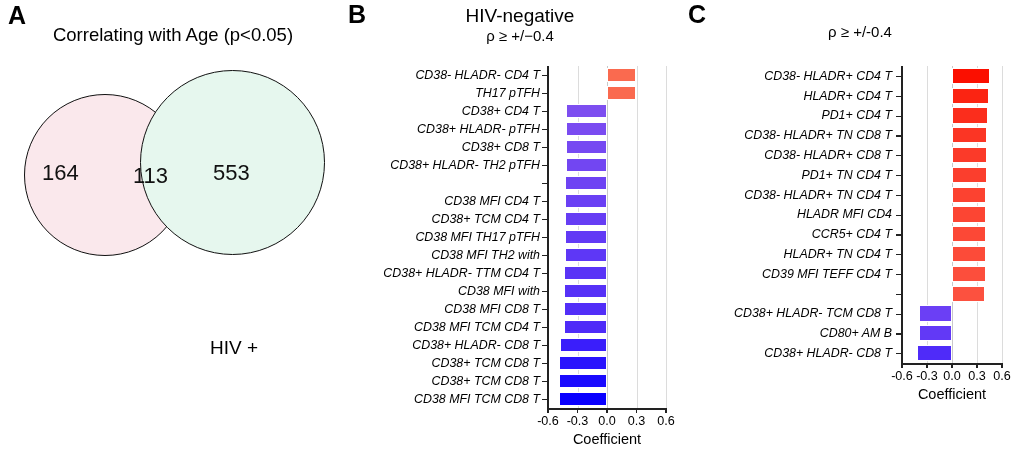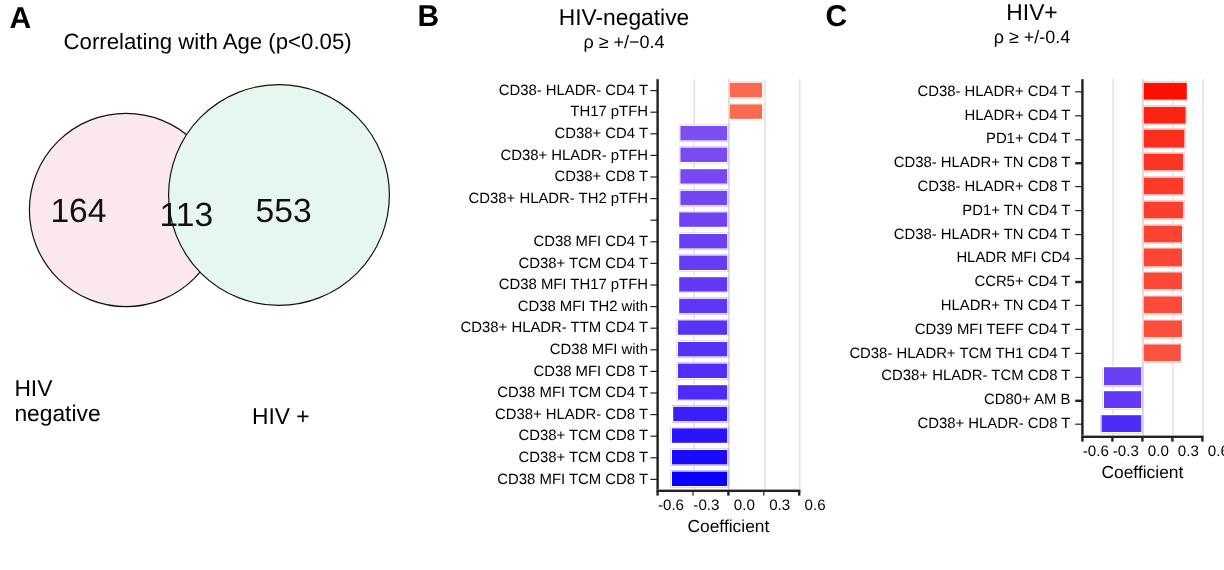--- a/index.html
+++ b/index.html
@@ -24,49 +24,49 @@
     text-align:center;font-size:18.5px;line-height:1.18;
   }
   .venn-wrap{position:absolute;left:0;top:62px;width:340px;height:230px;}
   .circle{
     position:absolute;border:1.6px solid #111;border-radius:50%;
     box-sizing:border-box;
   }
   .circle.left{left:24px;top:32px;width:162px;height:162px;background:#fae8ec;}
   .circle.right{left:140px;top:8px;width:185px;height:185px;background:#e6f7ee;}
   .venn-num{
-    position:absolute;font-size:28px;line-height:1;color:#111;
+    position:absolute;font-size:22px;line-height:1;color:#111;
   }
   .venn-num.n1{left:42px;top:100px;}
   .venn-num.n2{left:133px;top:103px;text-align:center;}
   .venn-num.n3{left:213px;top:100px;}
   .venn-lab{position:absolute;font-size:19px;line-height:1.12;}
   .venn-lab.l-left{left:12px;top:252px;}
   .venn-lab.l-right{left:210px;top:275px;}
 
   
   .chart-title{
     position:absolute;text-align:center;font-size:19px;line-height:1.1;
   }
   .chart-sub{
     position:absolute;text-align:center;font-size:15px;line-height:1.1;
   }
-  .rowlist{position:absolute;}
+  .rowlist{position:absolute;font-style:italic;}
   .rowlabel{
     font-size:12.4px;line-height:1;white-space:nowrap;
     text-align:right;position:absolute;right:0;
   }
   .plotbox{position:absolute;box-sizing:border-box;}
   .axisline{position:absolute;background:#222;}
   .gridline{position:absolute;width:1px;background:#dcdcdc;top:0;}
   .gridline.zero{background:#c9c9c9;}
   .tickmark{position:absolute;background:#222;height:1.4px;}
   .bar{position:absolute;box-sizing:border-box;border:1px solid #ffffff;}
   .ticklabel{
-    position:absolute;font-size:12.6px;line-height:1;text-align:right;
+    position:absolute;font-size:12.6px;line-height:1;text-align:center;
   }
   .axistitle{position:absolute;font-size:14.5px;line-height:1;text-align:center;}
 
   
   #panelB{left:340px;width:340px;}
   #panelB .panel-letter{left:8px;top:2px;}
 
   
   #panelC{left:680px;width:340px;}
   #panelC .panel-letter{left:8px;top:2px;}
@@ -79,24 +79,20 @@
   <div class="venn-title">
     <br>
     <span>Correlating with Age (p&lt;0.05)</span>
   </div>
   <div class="venn-wrap">
     <div class="circle left"></div>
     <div class="circle right"></div>
     <div class="venn-num n1">164</div>
     <div class="venn-num n2">113</div>
     <div class="venn-num n3">553</div>
-    <div class="venn-lab l-left">
-      <span>HIV</span><br>
-      <span>negative</span>
-    </div>
     <div class="venn-lab l-right">HIV +</div>
   </div>
 </div>
 
 <div class="panel" id="panelB">
   <div class="panel-letter">B</div>
   <div class="chart-title" id="b-title" style="left: 30px; top: 6px; width: 300px;">HIV-negative</div>
   <div class="chart-sub" id="b-sub" style="left: 30px; top: 28px; width: 300px;">ρ ≥ +/−0.4</div>
   <div class="rowlist" id="b-labels" style="left: 2px; top: 66px; width: 198px; height: 342px;">
       <div class="rowlabel" style="top: 2.8px;">CD38- HLADR- CD4 T</div>
@@ -173,35 +169,33 @@
   <div class="axistitle" id="b-axistitle" style="left: 178px; top: 432px; width: 178px;">Coefficient</div>
 <div class="ticklabel" style="left: 186px; top: 415px; width: 44px;">-0.6</div>
     <div class="ticklabel" style="left: 215.5px; top: 415px; width: 44px;">-0.3</div>
     <div class="ticklabel" style="left: 245px; top: 415px; width: 44px;">0.0</div>
     <div class="ticklabel" style="left: 274.5px; top: 415px; width: 44px;">0.3</div>
     <div class="ticklabel" style="left: 304px; top: 415px; width: 44px;">0.6</div>
   </div>
 
 <div class="panel" id="panelC">
   <div class="panel-letter">C</div>
-  <div class="chart-title" id="c-title" style="left: 30px; top: 2px; width: 300px;">HIV+</div>
   <div class="chart-sub" id="c-sub" style="left: 30px; top: 24px; width: 300px;">ρ ≥ +/-0.4</div>
   <div class="rowlist" id="c-labels" style="left: 2px; top: 66px; width: 210px; height: 297px;">
       <div class="rowlabel" style="top: 3.7px;">CD38- HLADR+ CD4 T</div>
       <div class="rowlabel" style="top: 23.5px;">HLADR+ CD4 T</div>
       <div class="rowlabel" style="top: 43.3px;">PD1+ CD4 T</div>
       <div class="rowlabel" style="top: 63.1px;">CD38- HLADR+ TN CD8 T</div>
       <div class="rowlabel" style="top: 82.9px;">CD38- HLADR+ CD8 T</div>
       <div class="rowlabel" style="top: 102.7px;">PD1+ TN CD4 T</div>
       <div class="rowlabel" style="top: 122.5px;">CD38- HLADR+ TN CD4 T</div>
       <div class="rowlabel" style="top: 142.3px;">HLADR MFI CD4</div>
       <div class="rowlabel" style="top: 162.1px;">CCR5+ CD4 T</div>
       <div class="rowlabel" style="top: 181.9px;">HLADR+ TN CD4 T</div>
       <div class="rowlabel" style="top: 201.7px;">CD39 MFI TEFF CD4 T</div>
-      <div class="rowlabel" style="top: 221.5px;">CD38- HLADR+ TCM TH1 CD4 T</div>
       <div class="rowlabel" style="top: 241.3px;">CD38+ HLADR- TCM CD8 T</div>
       <div class="rowlabel" style="top: 261.1px;">CD80+ AM B</div>
       <div class="rowlabel" style="top: 280.9px;">CD38+ HLADR-  CD8 T</div>
     </div>
   <div class="plotbox" id="c-plot" style="left: 222px; top: 66px; width: 100px; height: 297px;">
       <div class="gridline" style="left: 0px; height: 297px;"></div>
       <div class="gridline" style="left: 25px; height: 297px;"></div>
       <div class="gridline zero" style="left: 50px; height: 297px;"></div>
       <div class="gridline" style="left: 75px; height: 297px;"></div>
       <div class="gridline" style="left: 100px; height: 297px;"></div>

